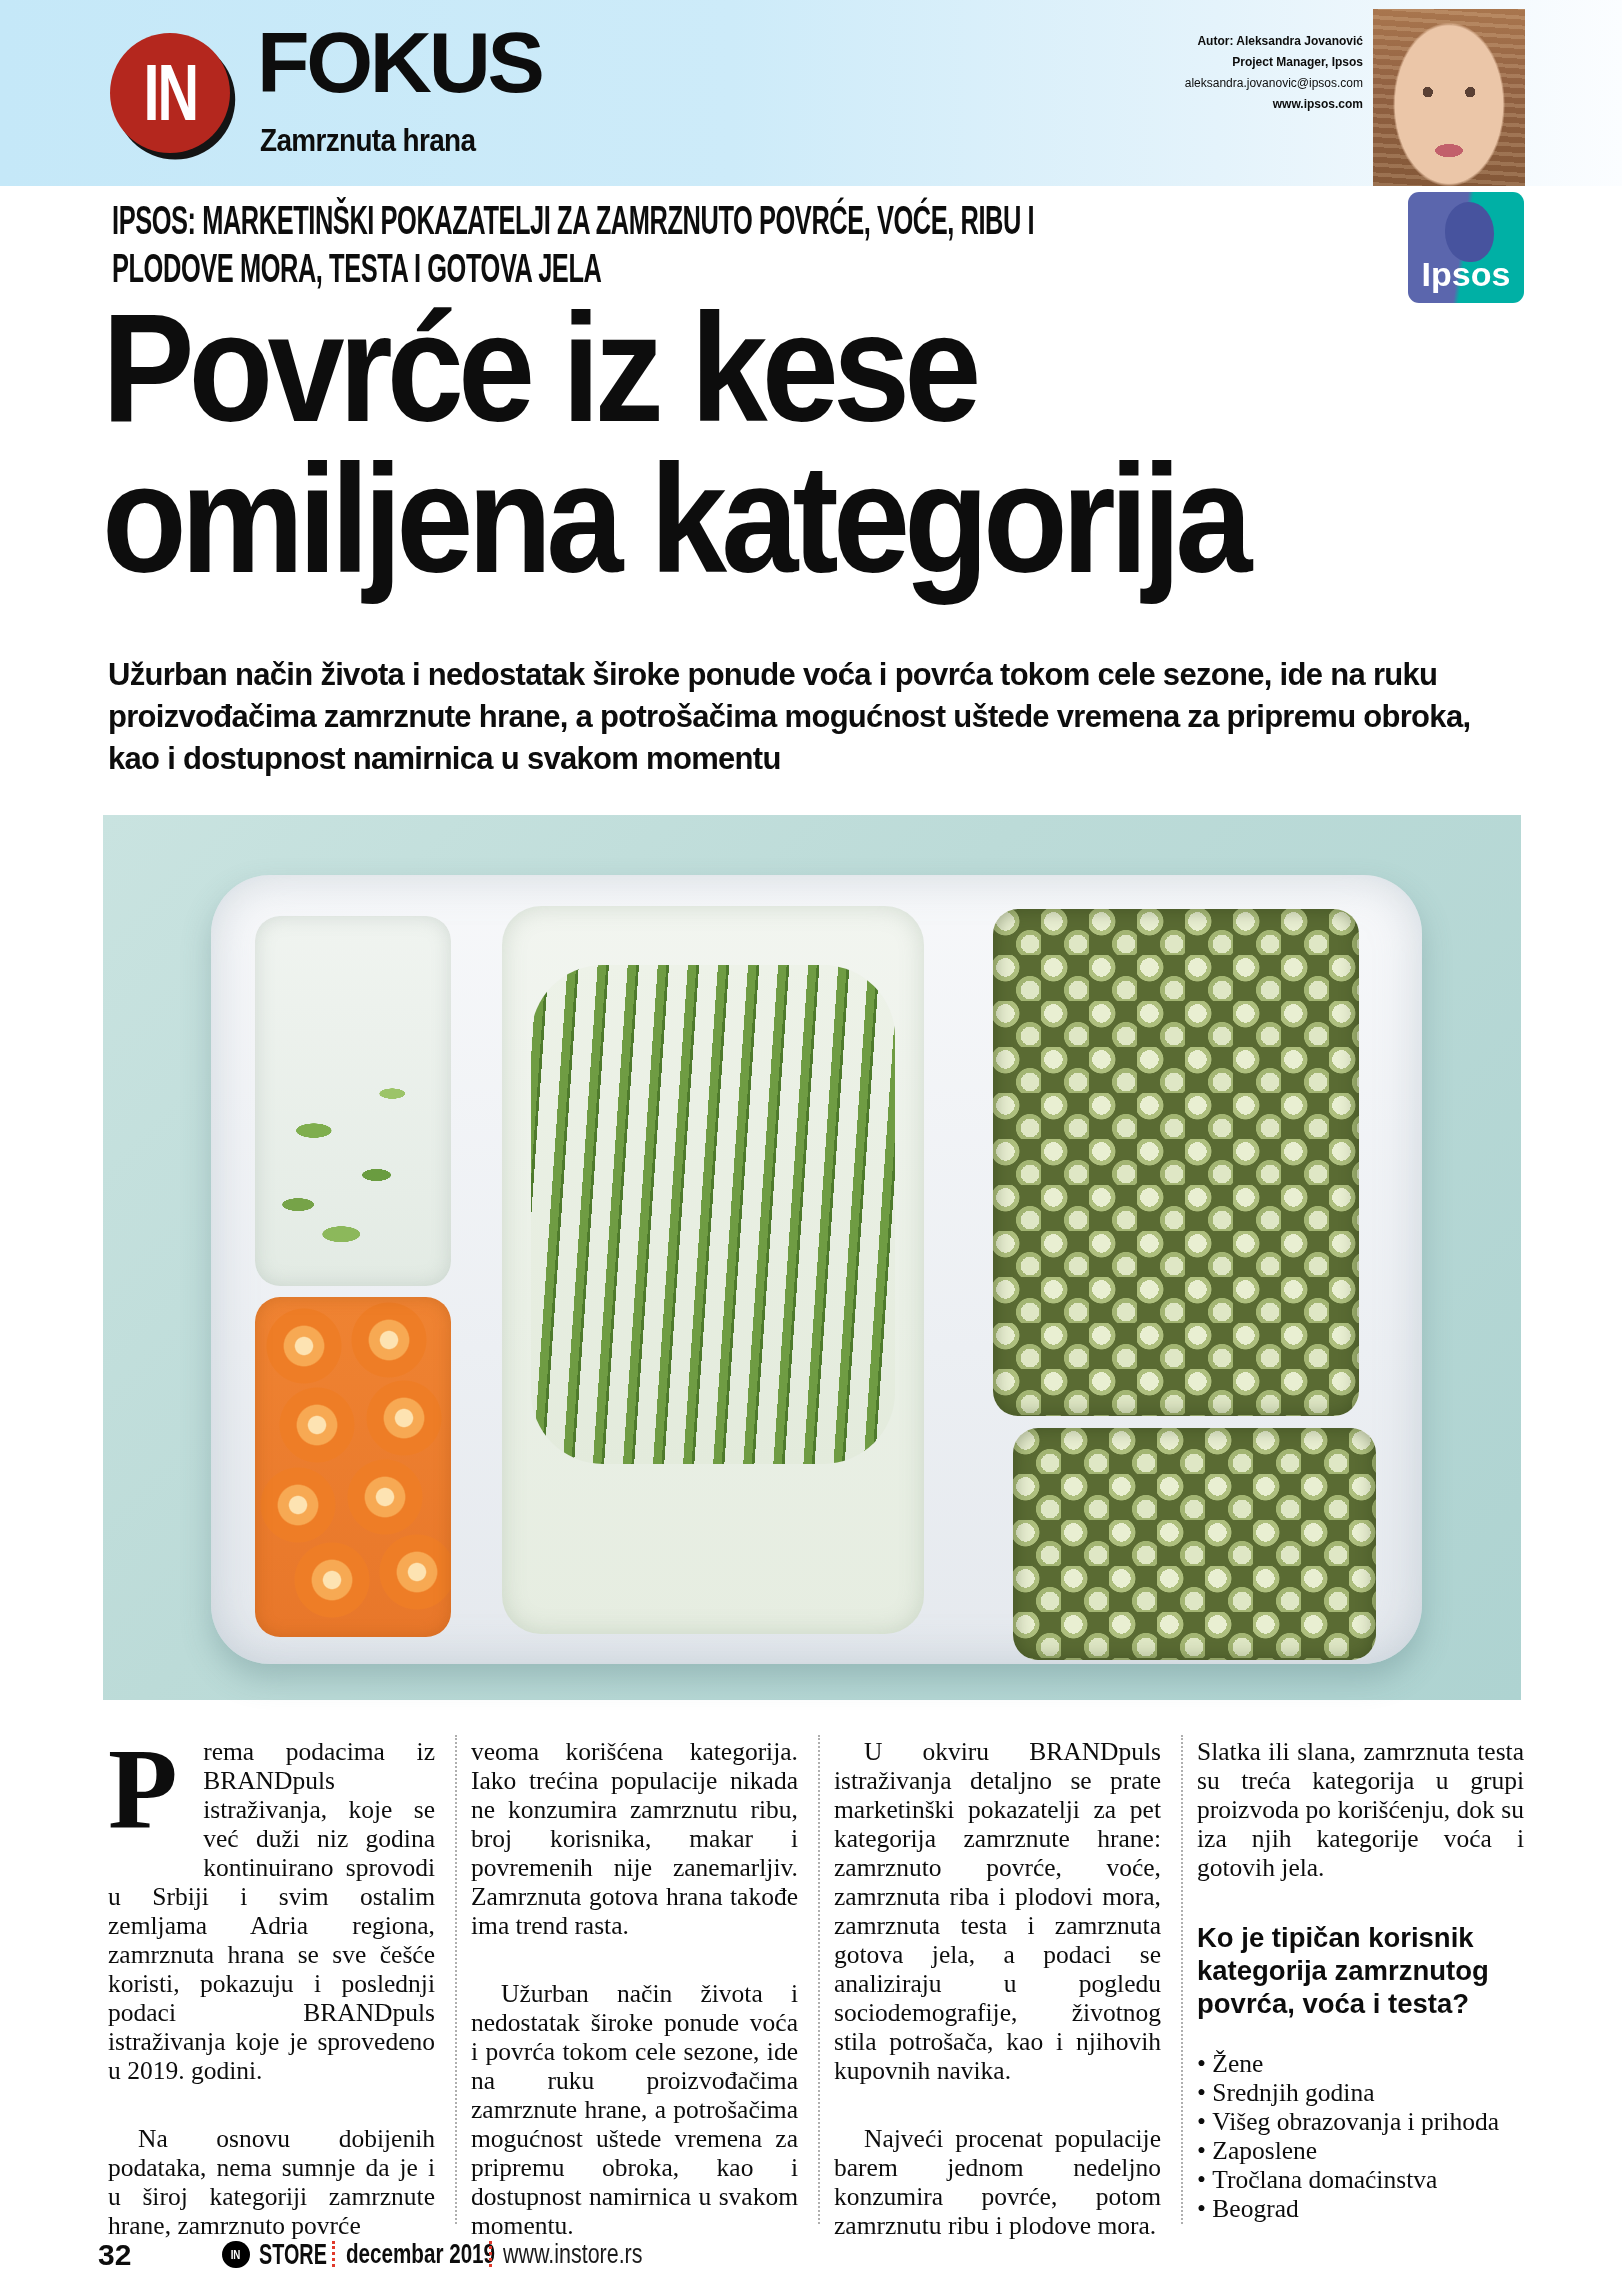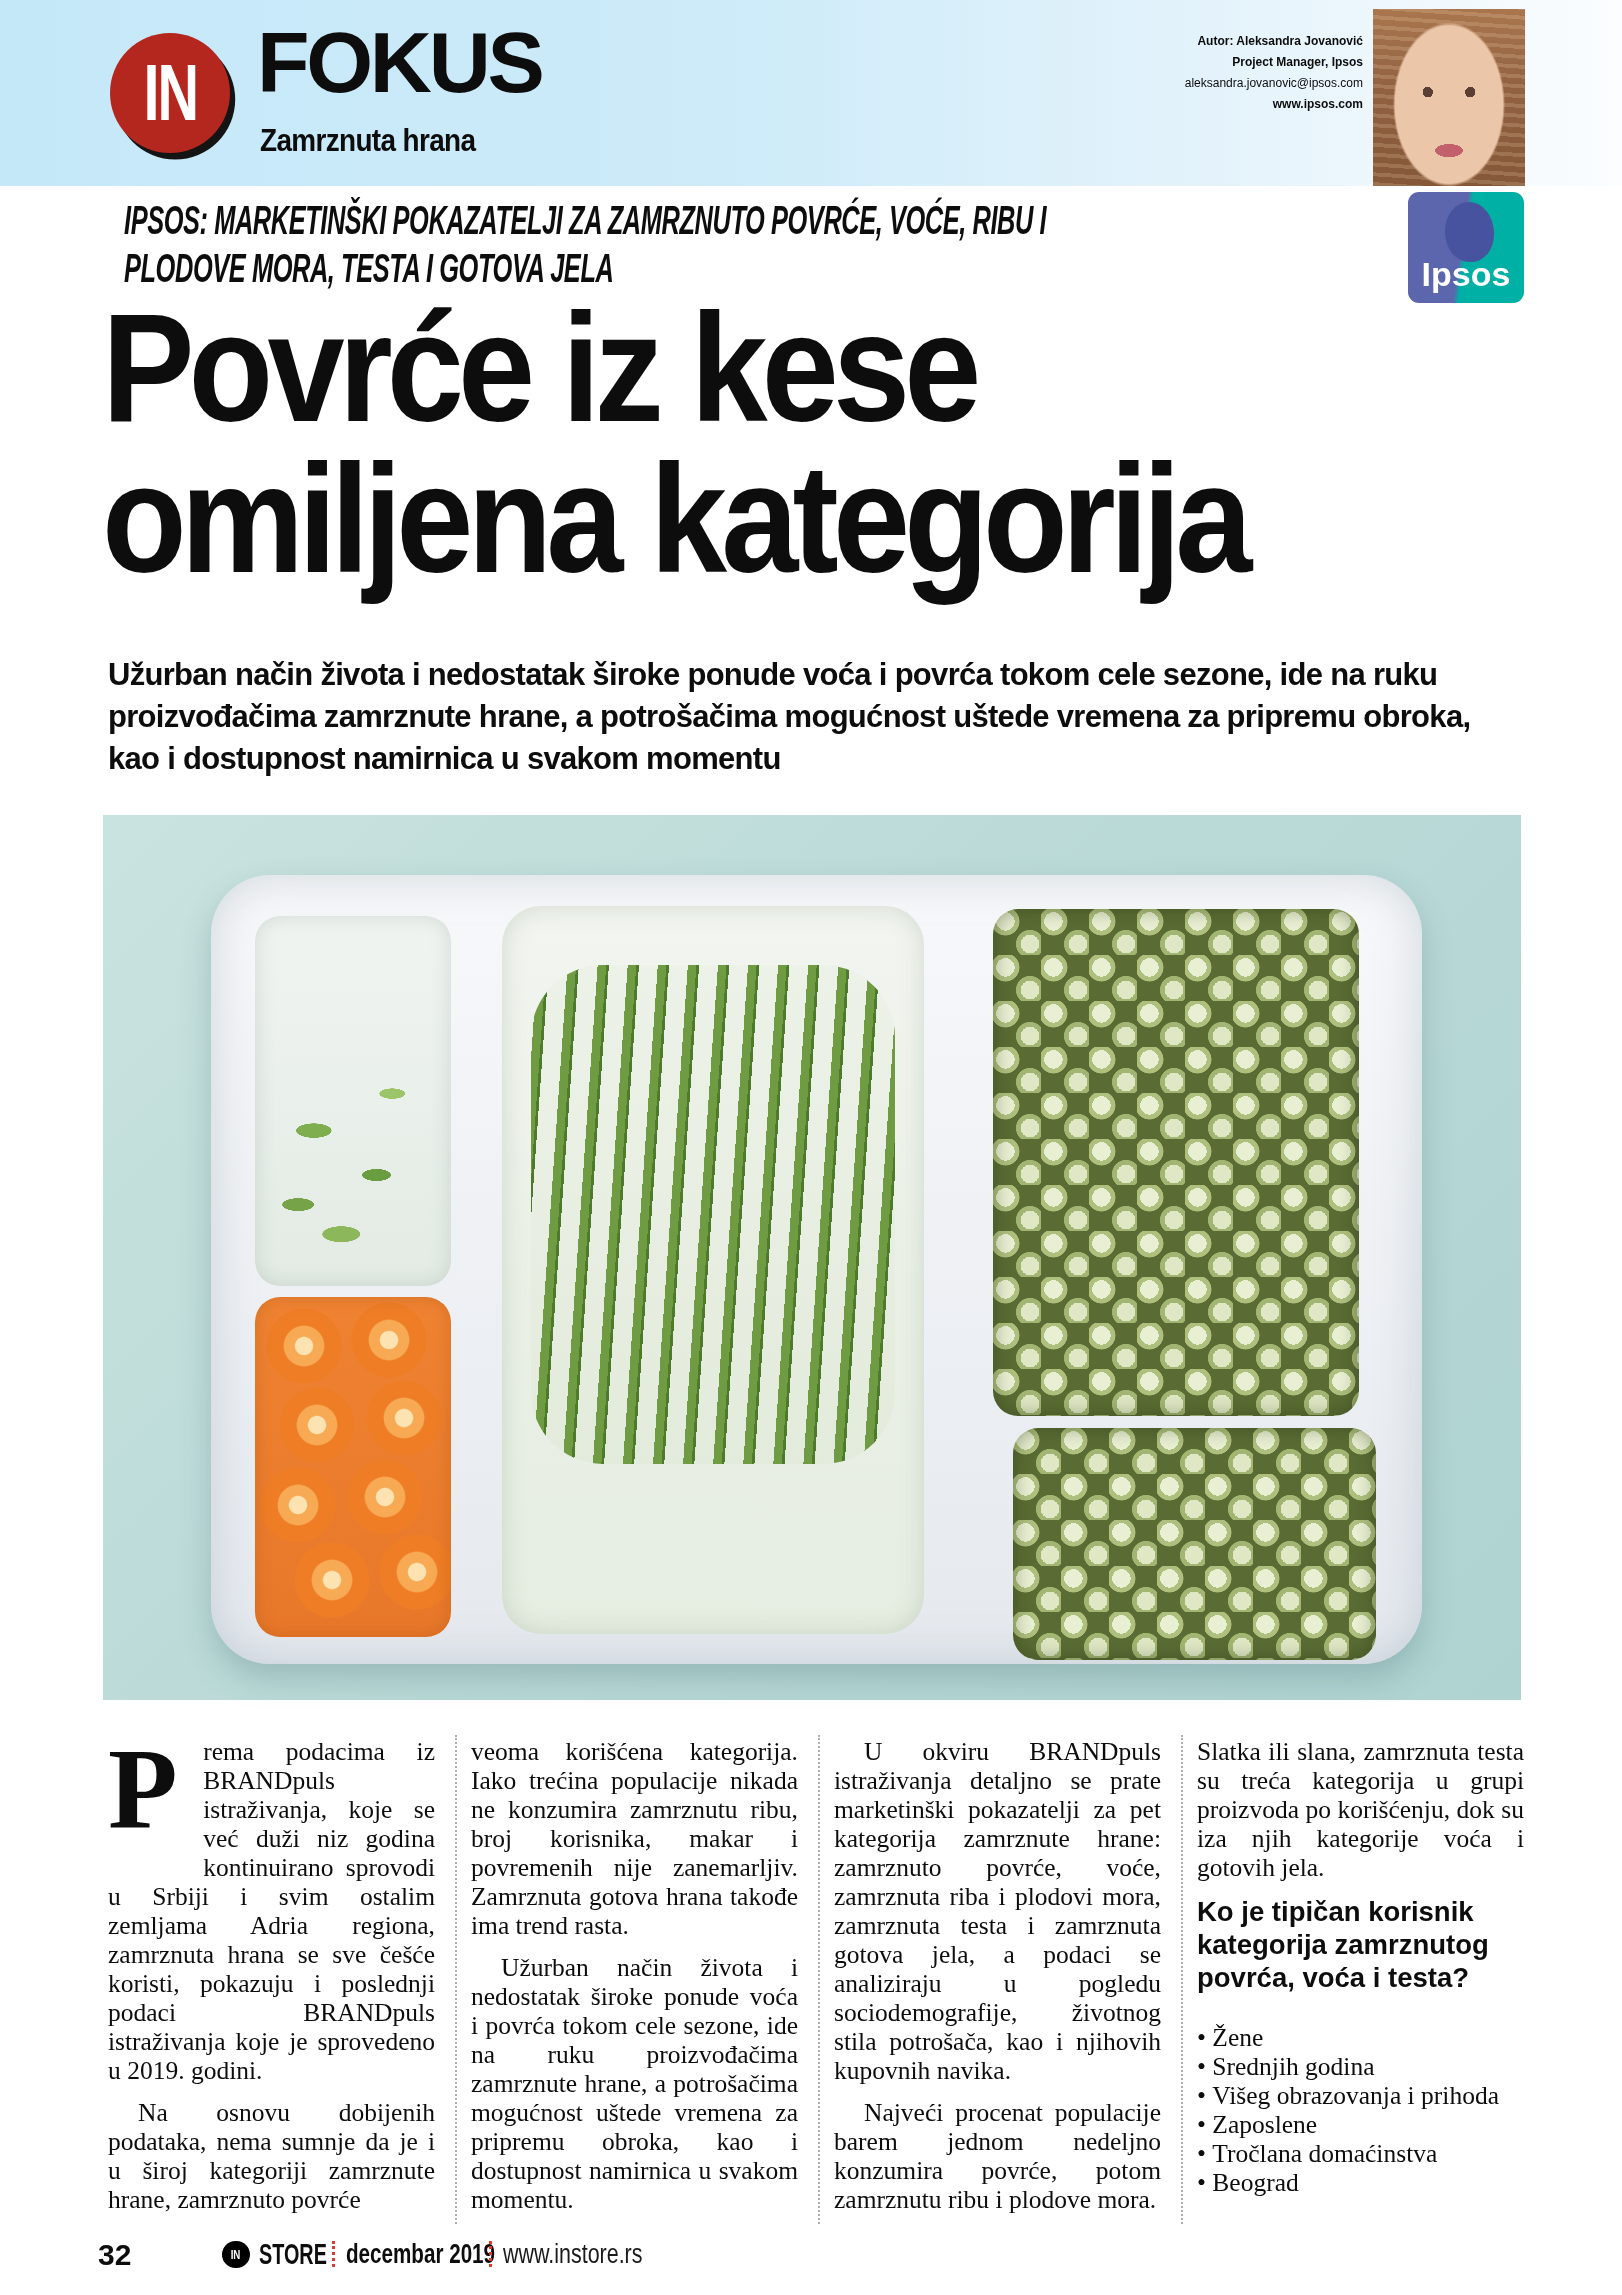--- a/index.html
+++ b/index.html
@@ -28,21 +28,21 @@
       radial-gradient(ellipse 56px 82px at 50% 54%, #ebc6a8 0 96%, rgba(235,198,168,0) 100%),
       repeating-linear-gradient(4deg, rgba(255,226,188,0.18) 0 3.9px, rgba(0,0,0,0) 3.9px 9.8px),
       linear-gradient(180deg,#a9764e 0%,#916142 45%,#845838 100%);}
   .ipsos-logo{position:absolute;left:1408px;top:192px;width:116px;height:111px;border-radius:11px;
     overflow:hidden;background:linear-gradient(98deg,#5b66ad 0 46%,#00b0a5 50%);}
   .ipsos-head{position:absolute;left:32%;top:9%;width:42%;height:54%;background:#47539e;
     border-radius:48% 52% 46% 50%;}
   .ipsos-word{position:absolute;left:0;right:0;bottom:9.2px;text-align:center;color:#fff;
     font-weight:bold;font-size:34px;letter-spacing:0;}
   
-  .kicker{position:absolute;left:124px;top:196px;font-style:italic;}
+  .kicker{position:absolute;left:112px;top:196px;}
   .kicker div{font-size:41px;font-weight:bold;line-height:48px;letter-spacing:-0.7px;
     transform:scaleX(0.62);transform-origin:left top;white-space:nowrap;}
   .headline{position:absolute;left:102px;top:293px;}
   .headline div{font-size:154px;font-weight:bold;line-height:151px;letter-spacing:-6.5px;
     transform:scaleX(0.9);transform-origin:left top;white-space:nowrap;}
   .lead{position:absolute;left:108px;top:654px;width:1413px;font-size:31px;font-weight:bold;
     line-height:42px;letter-spacing:-0.7px;}
   
   .photo{position:absolute;left:103px;top:815px;width:1418px;height:885px;
     background:linear-gradient(135deg,#c9e3e0 0%,#bcdbd8 40%,#aed3d1 100%);}
@@ -82,21 +82,21 @@
     background-image:
       radial-gradient(circle at 12.4px 12.4px, #e9efd2 0 9.2px, #aebf7e 9.2px 13.7px, rgba(0,0,0,0) 14.4px),
       radial-gradient(circle at 37px 35px, #dfe7c5 0 9.2px, #a3b573 9.2px 13.7px, rgba(0,0,0,0) 14.4px);
     background-size:48px 46px;box-shadow:inset 0 0 19.6px rgba(40,55,20,0.45);}
   .peas-top{left:782px;top:34px;width:366px;height:507px;}
   .peas-bottom{left:802px;top:553px;width:363px;height:232px;}
   
   .col{position:absolute;top:1737px;width:327px;font-family:"Liberation Serif", serif;
     font-size:25.5px;line-height:29px;text-align:justify;}
   .col p{margin:0;}
-  .col p + p{margin-top:13px;}
+  .col p + p{margin-top:39px;}
   .indent{text-indent:30px;}
   .col-1{left:108px;} .col-2{left:471px;} .col-3{left:834px;} .col-4{left:1197px;}
   .dropcap{float:left;font-weight:bold;font-size:114px;line-height:97px;
     width:86px;height:120px;margin:2.6px 9.2px 0 0;}
   .colsep{position:absolute;top:1735px;height:489px;width:0;border-left:2px dotted #aeaeae;}
   .sep-a{left:455px;} .sep-b{left:818px;} .sep-c{left:1181px;}
   .subhead{font-family:"Liberation Sans", sans-serif;font-weight:bold;font-size:27.5px;
     line-height:33px;text-align:left;margin-top:29px;}
   .bullets{margin-top:29px;}
   .bullet{text-align:left;}

